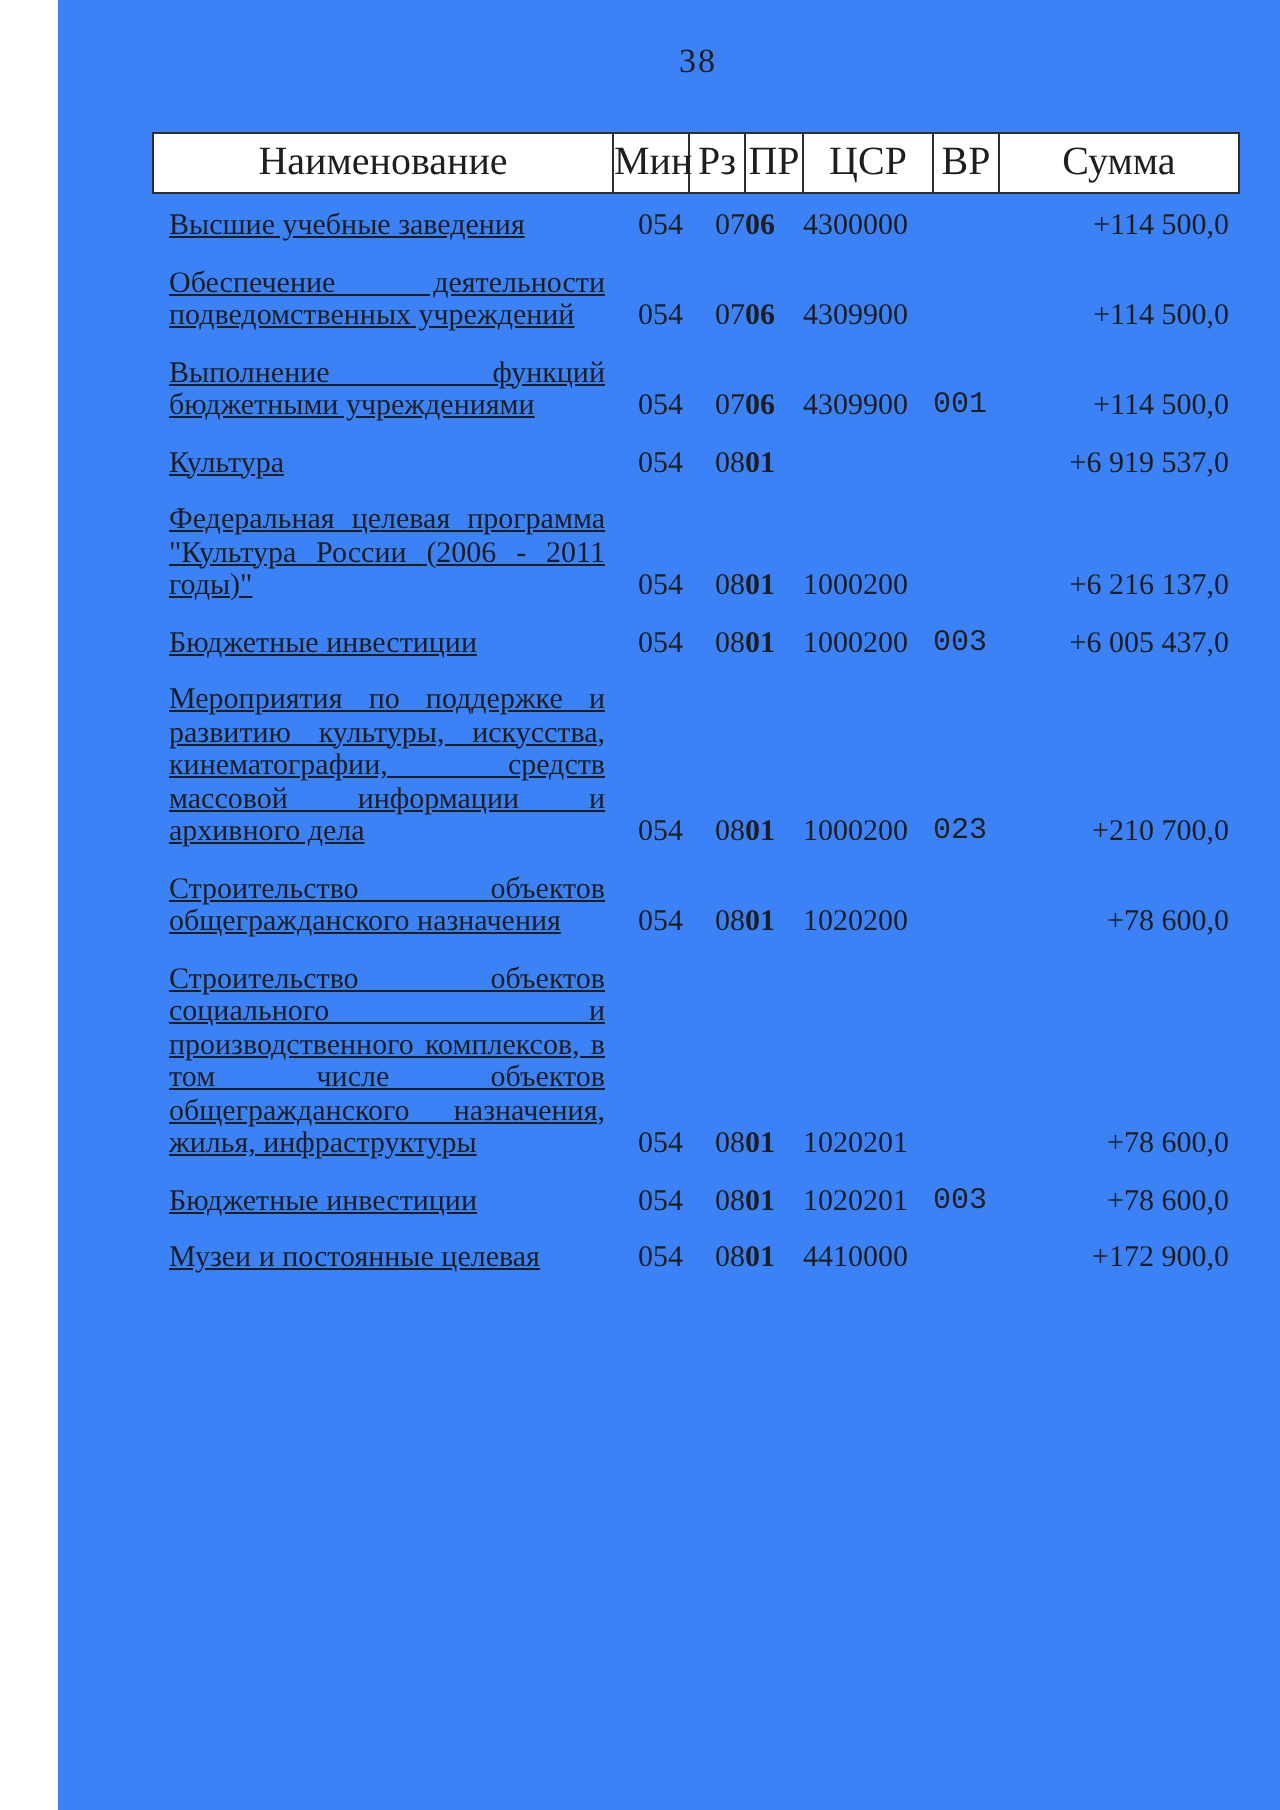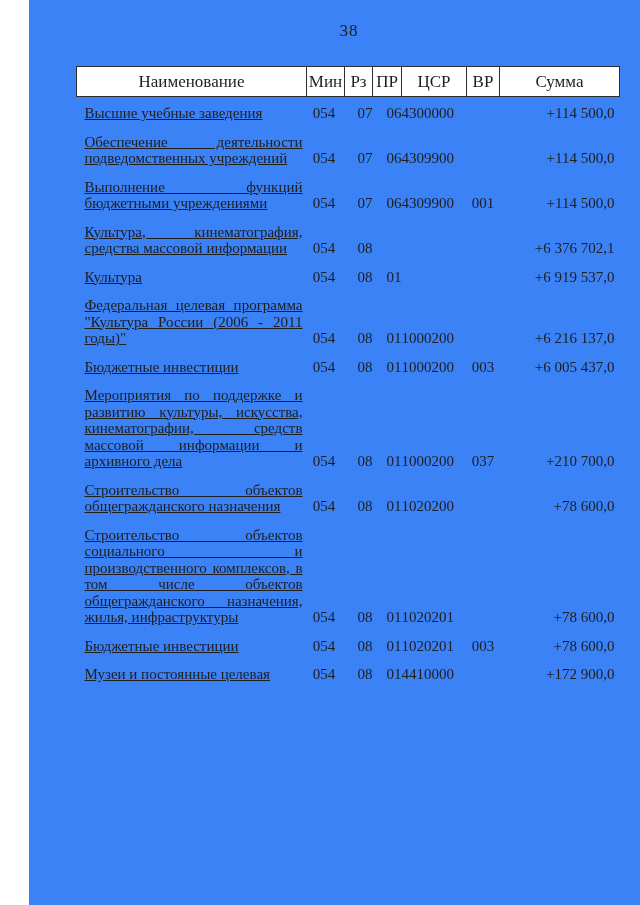--- a/index.html
+++ b/index.html
@@ -41,45 +41,45 @@
   col.c-rz   { width: 28px; }
   col.c-pr   { width: 29px; }
   col.c-csr  { width: 65px; }
   col.c-vr   { width: 33px; }
   col.c-sum  { width: 120px; }
 
   thead th {
     border: 1.5px solid #2e2e2e;
     height: 30px;
     font-weight: normal;
-    font-size: 17px;
+    font-size: 20px;
     text-align: center;
     vertical-align: middle;
     background: #ffffff;
   }
   tbody td {
     vertical-align: bottom;
     padding-top: 12px;
     line-height: 16.5px;
     font-size: 15px;
   }
   tbody tr:first-child td { padding-top: 8px; }
 
   td.c-name {
     text-align: justify;
     text-align-last: left;
     padding-left: 8px;
     padding-right: 4px;
     text-decoration: underline;
   }
-  td.c-min { text-align: center; padding-right: 3px; }
+  td.c-min { text-align: right; padding-right: 3px; }
   td.c-rz  { text-align: right; }
-  td.c-pr  { text-align: right; }
+  td.c-pr  { text-align: left; font-weight: bold; }
   td.c-csr { }
-  td.c-vr  { text-align: center; }
+  td.c-vr  { text-align: left; font-family: Liberation Mono, monospace; }
   td.c-sum { text-align: right; padding-right: 5px; }
 </style>
 </head>
 <body>
 
 <div class="page">
 
   <div class="page-number">38</div>
 
   <table class="budget">
@@ -125,29 +125,20 @@
         <tr>
       <td class="c-name">Выполнение функций бюджетными учреждениями</td>
       <td class="c-min">054</td>
       <td class="c-rz">07</td>
       <td class="c-pr">06</td>
       <td class="c-csr">4309900</td>
       <td class="c-vr">001</td>
       <td class="c-sum">+114 500,0</td>
     </tr>
         <tr>
-      <td class="c-name">Культура, кинематография, средства массовой информации</td>
-      <td class="c-min">054</td>
-      <td class="c-rz">08</td>
-      <td class="c-pr"></td>
-      <td class="c-csr"></td>
-      <td class="c-vr"></td>
-      <td class="c-sum">+6 376 702,1</td>
-    </tr>
-        <tr>
       <td class="c-name">Культура</td>
       <td class="c-min">054</td>
       <td class="c-rz">08</td>
       <td class="c-pr">01</td>
       <td class="c-csr"></td>
       <td class="c-vr"></td>
       <td class="c-sum">+6 919 537,0</td>
     </tr>
         <tr>
       <td class="c-name">Федеральная целевая программа "Культура России (2006 - 2011 годы)"</td>
@@ -166,21 +157,21 @@
       <td class="c-csr">1000200</td>
       <td class="c-vr">003</td>
       <td class="c-sum">+6 005 437,0</td>
     </tr>
         <tr>
       <td class="c-name">Мероприятия по поддержке и развитию культуры, искусства, кинематографии, средств массовой информации и архивного дела</td>
       <td class="c-min">054</td>
       <td class="c-rz">08</td>
       <td class="c-pr">01</td>
       <td class="c-csr">1000200</td>
-      <td class="c-vr">037</td>
+      <td class="c-vr">023</td>
       <td class="c-sum">+210 700,0</td>
     </tr>
         <tr>
       <td class="c-name">Строительство объектов общегражданского назначения</td>
       <td class="c-min">054</td>
       <td class="c-rz">08</td>
       <td class="c-pr">01</td>
       <td class="c-csr">1020200</td>
       <td class="c-vr"></td>
       <td class="c-sum">+78 600,0</td>

